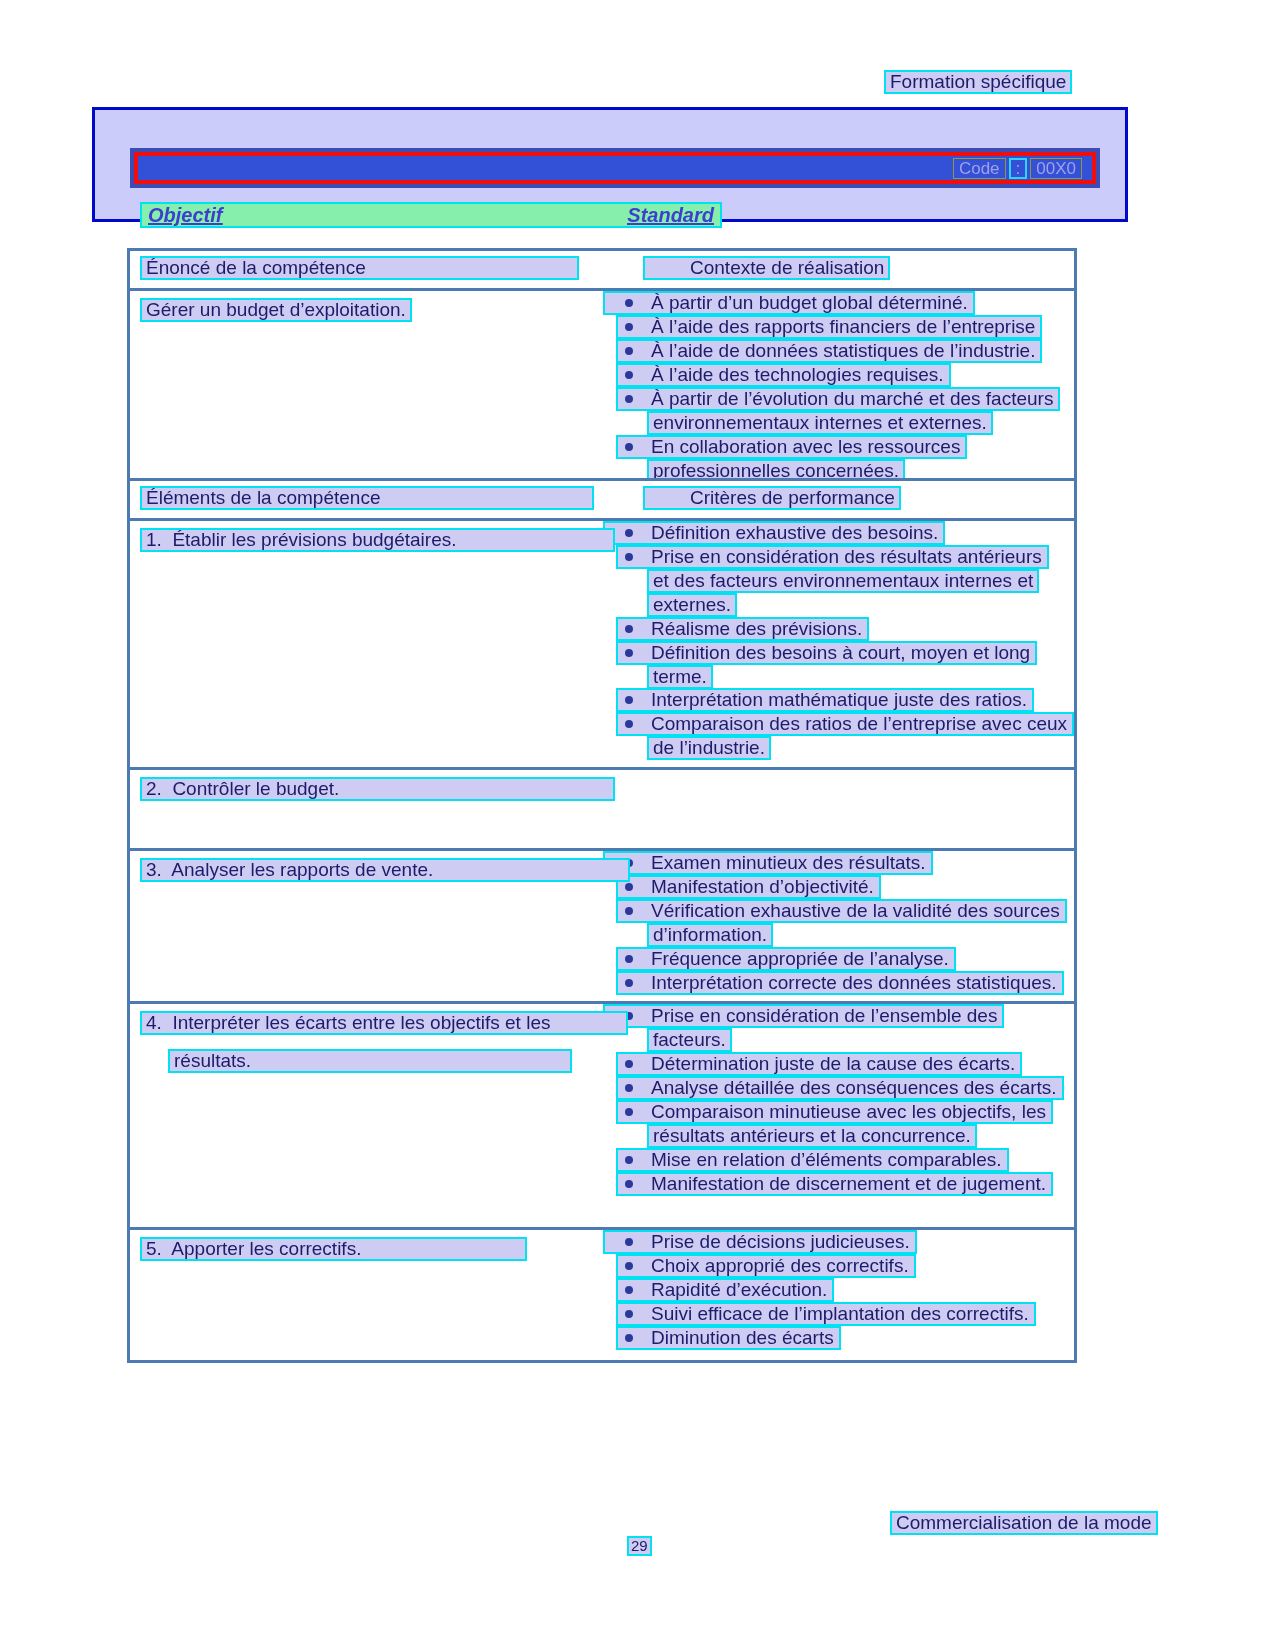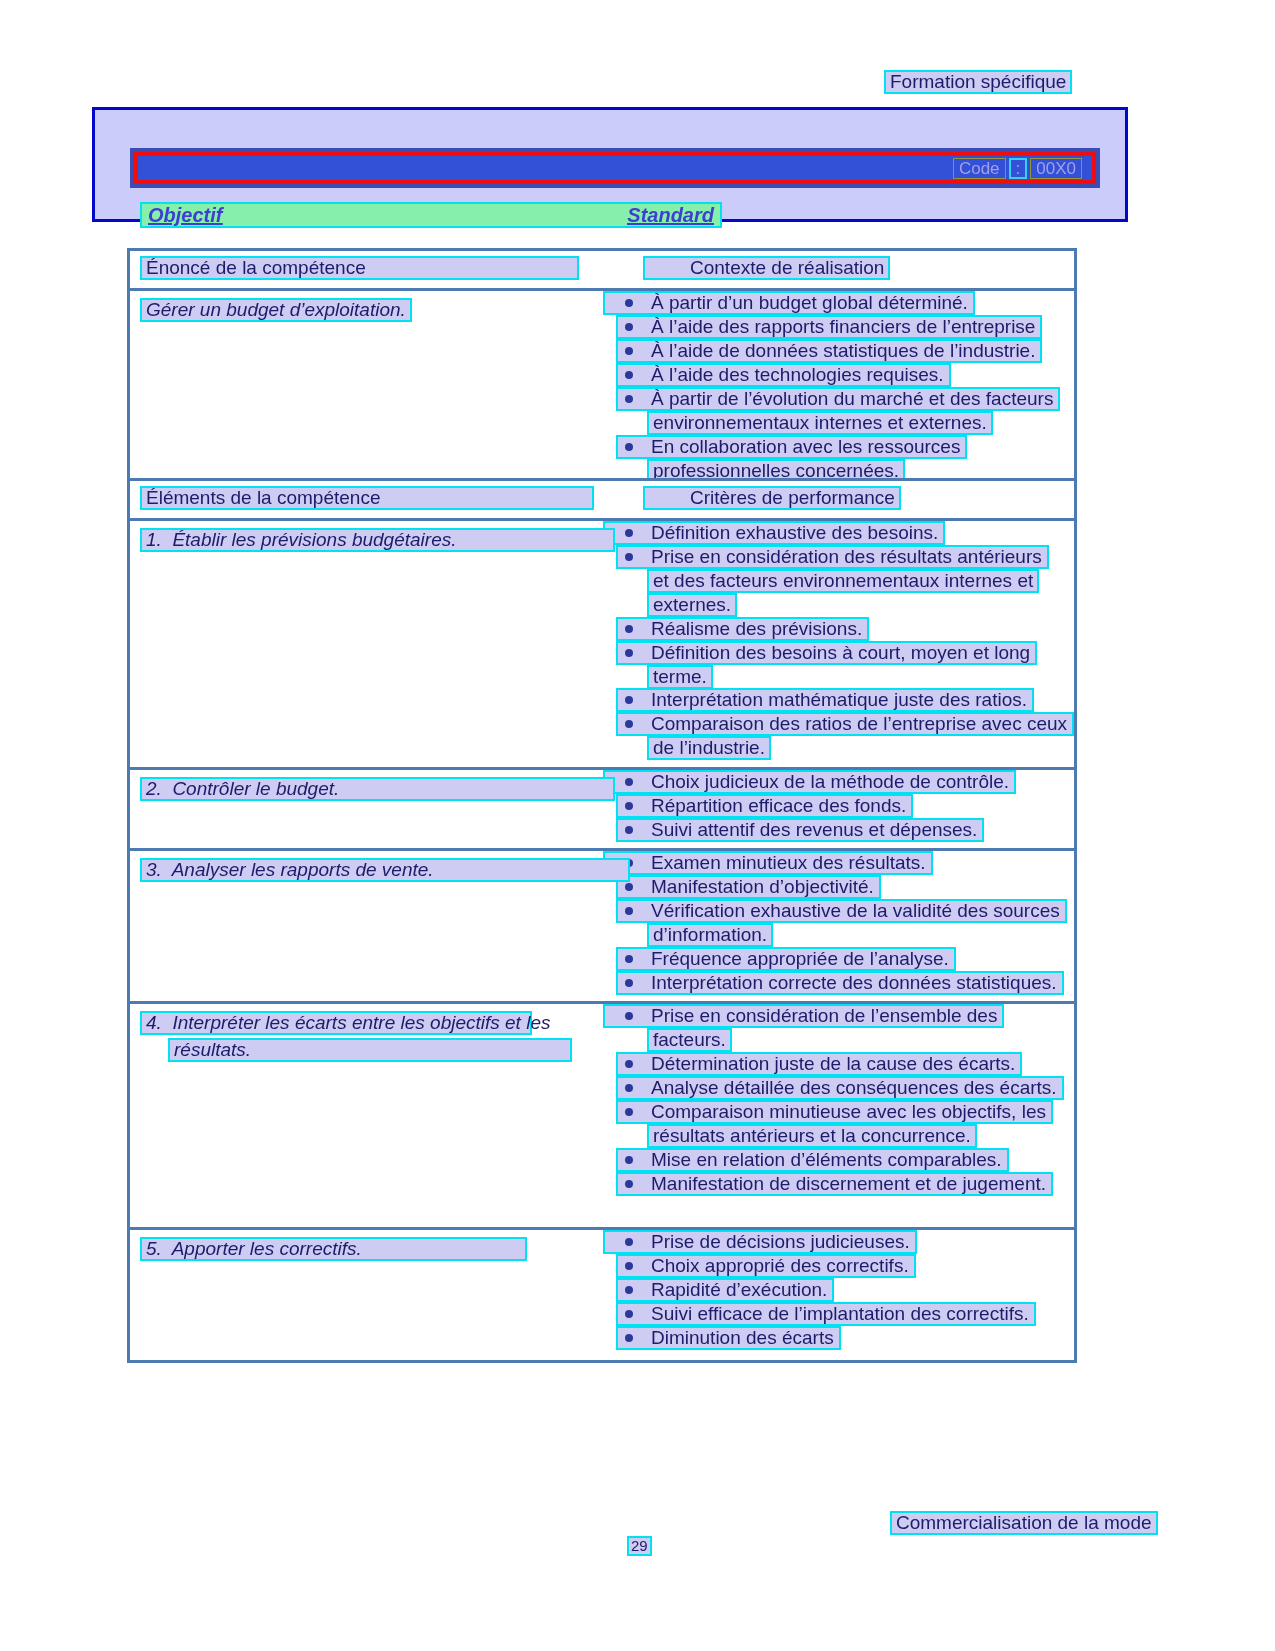--- a/index.html
+++ b/index.html
@@ -45,21 +45,21 @@
   .trow{position:relative;border-top:3px solid var(--tbl);}
   .trow:first-child{border-top:none;}
   .t1 .trow{border-top:none;min-height:197px;}
   .t2 .trow:nth-child(1){min-height:246px;}
   .t2 .trow:nth-child(2){min-height:78px;}
   .t2 .trow:nth-child(3){min-height:150px;}
   .t2 .trow:nth-child(4){min-height:223px;}
   .t2 .trow:nth-child(5){min-height:130px;}
 
   .left-cell{position:absolute;left:10px;top:7px;}
-  .left-line{display:block;box-sizing:border-box;margin-bottom:3px;font-style:italic;}
+  .left-line{display:block;box-sizing:border-box;margin-bottom:14px;}
 
   .criteria{margin-left:473px;}
   .crit-line{display:flex;align-items:center;height:var(--lh);width:max-content;box-sizing:border-box;}
   .crit-line .dot{width:8px;height:8px;border-radius:50%;background:#2b3a9a;flex:none;}
   .crit-line.boxed{background:var(--hl-fill);border:2px solid var(--hl-border);
                    padding-right:5px;height:24px;}
   .crit-line.boxed .txt{font-size:19px;line-height:20px;color:#1c1c68;white-space:nowrap;}
   .crit-line.first .dot{margin:0 18px 0 20px;}
   .crit-line.mid{margin-left:13px;}
   .crit-line.mid .dot{margin:0 18px 0 7px;}
@@ -182,34 +182,20 @@
             </div>
             <div class="crit-line cont">
               <span class="hl">de l’industrie.</span>
             </div>
           </div>
         </div>
         <div class="trow">
           <div class="left-cell">
             <span class="hl left-line" style="width: 475px; margin-left: 0px;">2.&nbsp; Contrôler le budget.</span>
           </div>
-          <div class="criteria">
-            <div class="crit-line boxed first">
-              <span class="dot"></span>
-              <span class="txt">Choix judicieux de la méthode de contrôle.</span>
-            </div>
-            <div class="crit-line boxed mid">
-              <span class="dot"></span>
-              <span class="txt">Répartition efficace des fonds.</span>
-            </div>
-            <div class="crit-line boxed mid">
-              <span class="dot"></span>
-              <span class="txt">Suivi attentif des revenus et dépenses.</span>
-            </div>
-          </div>
         </div>
         <div class="trow">
           <div class="left-cell">
             <span class="hl left-line" style="width: 490px; margin-left: 0px;">3.&nbsp; Analyser les rapports de vente.</span>
           </div>
           <div class="criteria">
             <div class="crit-line boxed first">
               <span class="dot"></span>
               <span class="txt">Examen minutieux des résultats.</span>
             </div>
@@ -229,21 +215,21 @@
               <span class="txt">Fréquence appropriée de l’analyse.</span>
             </div>
             <div class="crit-line boxed mid">
               <span class="dot"></span>
               <span class="txt">Interprétation correcte des données statistiques.</span>
             </div>
           </div>
         </div>
         <div class="trow">
           <div class="left-cell">
-            <span class="hl left-line" style="width: 392px; margin-left: 0px;">4.&nbsp; Interpréter les écarts entre les objectifs et les</span>
+            <span class="hl left-line" style="width: 488px; margin-left: 0px;">4.&nbsp; Interpréter les écarts entre les objectifs et les</span>
             <span class="hl left-line" style="width: 404px; margin-left: 28px;">résultats.</span>
           </div>
           <div class="criteria">
             <div class="crit-line boxed first">
               <span class="dot"></span>
               <span class="txt">Prise en considération de l’ensemble des</span>
             </div>
             <div class="crit-line cont">
               <span class="hl">facteurs.</span>
             </div>

